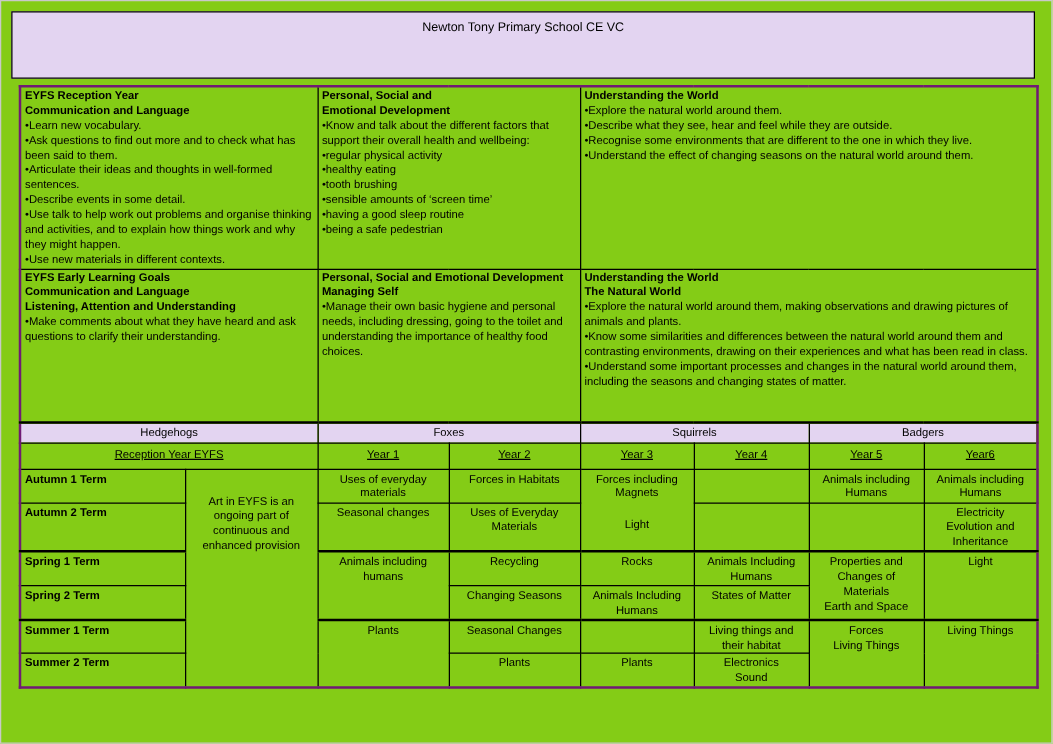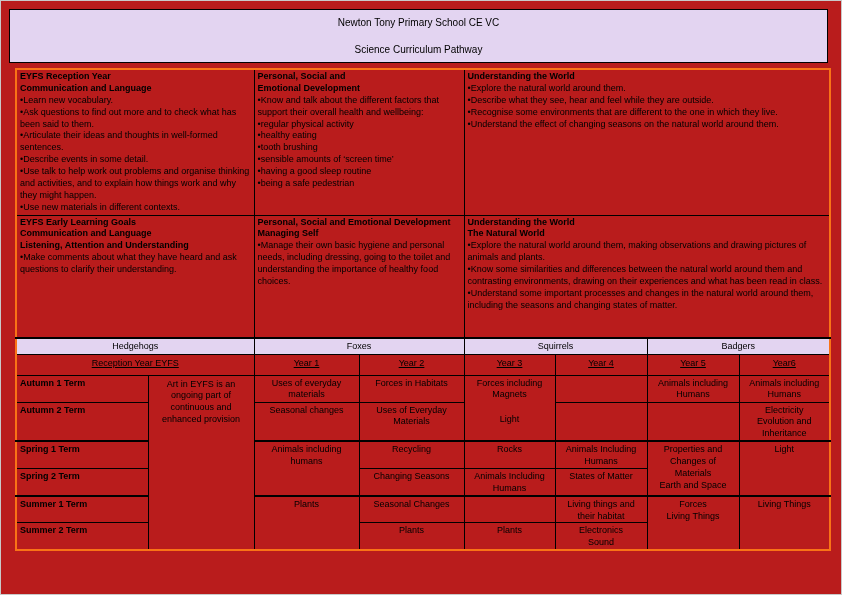--- a/index.html
+++ b/index.html
@@ -1,59 +1,58 @@
 <!DOCTYPE html>
 <html style="--lavender: #E3D4F1;"><head>
 <meta charset="utf-8">
 <style>
   :root { --lavender:#E3D4F1; --ink:#000; }
   * { box-sizing:border-box; }
   html,body { margin:0; padding:0; background:#e9e9e9; }
   .page {
-    position:relative; width:842px; height:595px; background:#b91c1c;
+    position:relative; width:842px; height:595px; background:#84cc16;
     border:1px solid #c9c9c9; overflow:hidden;
     font-family:"Liberation Sans", sans-serif; color:var(--ink);
   }
   .title-box {
     position:absolute; left:8px; top:8px; width:819px; height:54px;
     background:var(--lavender); border:1px solid #000;
     text-align:center; font-size:10px; padding-top:7px;
   }
   .title-line2 { margin-top:16px; }
 
   table.main {
     position:absolute; left:14px; top:67px; width:814px;
     border-collapse:collapse; table-layout:fixed;
-    border:2px solid #f97316; font-size:9px;
+    border:2px solid #701a75; font-size:9px;
   }
   td {
     border:1px solid #000; vertical-align:top;
     padding:1px 3px 0 3px; line-height:1.32; overflow:hidden;
   }
   tr.thick td { border-top-width:2px; }
   td.topcell { text-align:left; }
   td.topcell .hd { font-weight:bold; }
   tr.band td {
     background:var(--lavender); text-align:center; font-weight:normal;
     padding-top:2px;
   }
   tr.years td { text-align:center; padding-top:3px;text-decoration:underline; }
   td.term { font-weight:bold; text-align:left; padding-top:2px; }
   td.unit { text-align:center; padding-top:2px; }
-  td.art  { text-align:center; padding-top:3px; }
+  td.art  { text-align:center; padding-top:20px; }
   .para-gap > div + div { margin-top:13px; }
 </style>
 </head>
 <body>
 
 <div class="page">
 
   <div class="title-box">
     <div class="title-line1">Newton Tony Primary School CE VC</div>
-    <div class="title-line2">Science Curriculum Pathway</div>
   </div>
 
   <table class="main">
     <colgroup>
       <col style="width:132px">
         <col style="width:106px">
       <col style="width:105px">
         <col style="width:105px">
       <col style="width:91px">
         <col style="width:92px">

